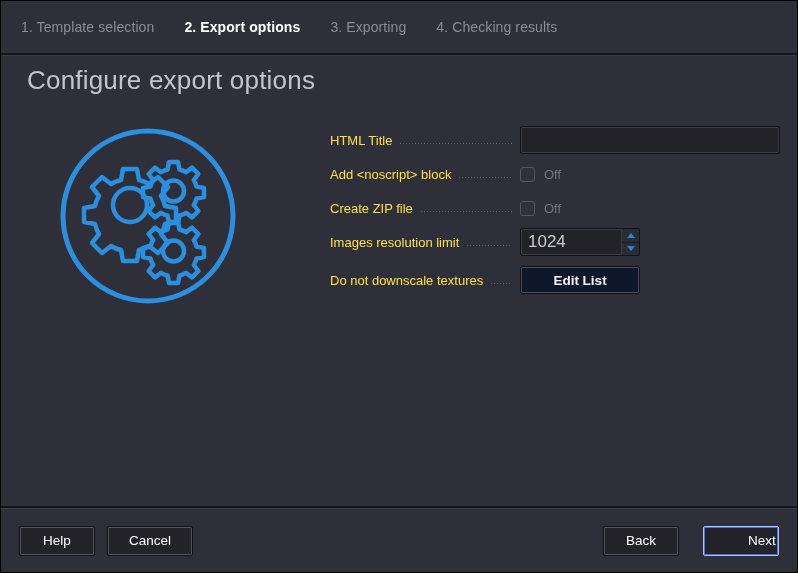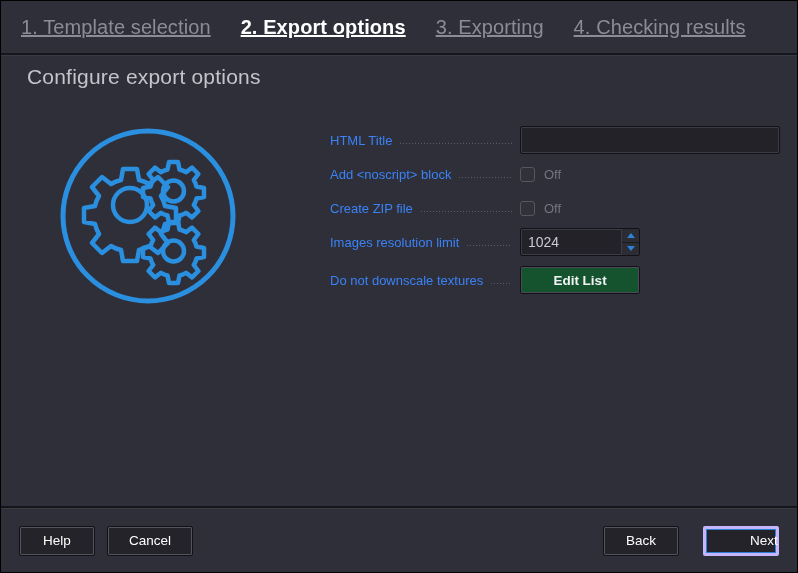--- a/index.html
+++ b/index.html
@@ -31,27 +31,26 @@
     left: 0; top: 0;
     width: 100%;
     height: 52px;
     background: #2e2f39;
     display: flex;
     align-items: center;
     padding-left: 20px;
     box-sizing: border-box;
   }
   .step {
-    font-size: 20px;
+    font-size: 14px;
     color: #8b8c96;
     margin-right: 30px;
     white-space: nowrap;
     letter-spacing: 0.1px;
     cursor: default;
-    text-decoration: underline;
   }
   .step.active {
     color: #ffffff;
     font-weight: bold;
   }
   .stepbar-divider {
     position: absolute;
     left: 0; top: 52px;
     width: 100%;
     height: 2px;
@@ -63,21 +62,21 @@
     width: 100%;
     height: 1px;
     background: #393a45;
   }
 
   
   .page-title {
     position: absolute;
     left: 26px;
     top: 64px;
-    font-size: 21px;
+    font-size: 26px;
     color: #c3c4cc;
     font-weight: normal;
     letter-spacing: 0.2px;
   }
 
   
   .illustration {
     position: absolute;
     left: 52px;
     top: 120px;
@@ -98,21 +97,21 @@
     height: 30px;
     margin-bottom: 0;
   }
   .row-gap-1 { margin-bottom: 4px; }
   .row-gap-2 { margin-bottom: 4px; }
   .row-gap-3 { margin-bottom: 4px; }
   .row-gap-4 { margin-bottom: 8px; }
 
   .field-label {
     font-size: 13px;
-    color: #3b82f6;
+    color: #fde047;
     white-space: nowrap;
     flex: 0 0 auto;
     cursor: default;
   }
   .leader {
     flex: 1 1 auto;
     height: 1px;
     margin: 0 8px;
     align-self: center;
     position: relative;
@@ -173,21 +172,21 @@
     box-shadow: inset 0 0 0 1px #3b3c46;
     border-radius: 2px;
     box-sizing: border-box;
     overflow: hidden;
   }
   .spin-value {
     flex: 1 1 auto;
     display: flex;
     align-items: center;
     padding-left: 7px;
-    font-size: 14px;
+    font-size: 17px;
     color: #c9cad2;
   }
   .spin-btns {
     flex: 0 0 auto;
     width: 17px;
     display: flex;
     flex-direction: column;
     border-left: 1px solid #3b3c46;
   }
   .spin-btn {
@@ -207,21 +206,21 @@
   }
   .tri-down {
     width: 0; height: 0;
     border-left: 4px solid transparent;
     border-right: 4px solid transparent;
     border-top: 5px solid #2b84d8;
   }
 
   
   .btn {
-    background: #14532d;
+    background: #0f172a;
     border: 1px solid #121216;
     box-shadow: inset 0 0 0 1px #4a4b55;
     border-radius: 2px;
     color: #f2f2f5;
     font-family: "Liberation Sans", sans-serif;
     font-size: 13.5px;
     font-weight: bold;
     cursor: pointer;
     box-sizing: border-box;
     padding: 0;
@@ -267,21 +266,21 @@
     border-radius: 2px;
     color: #ffffff;
     font-family: Liberation Sans, sans-serif;
     font-size: 13.5px;
     cursor: pointer;
     box-sizing: border-box;
   }
   .btn-footer.wide { width: 86px; }
   .btn-footer.default {
     box-shadow: inset 0 0 0 1px #2b7fd4;
-    border: 3px solid #c4b5fd;
+    border: 1px solid #c4b5fd;
     padding-left: 44px;
   }
 </style>
 </head>
 <body>
 
 <div id="app">
 
   <div class="stepbar">
     <div class="step">1. Template selection</div>

